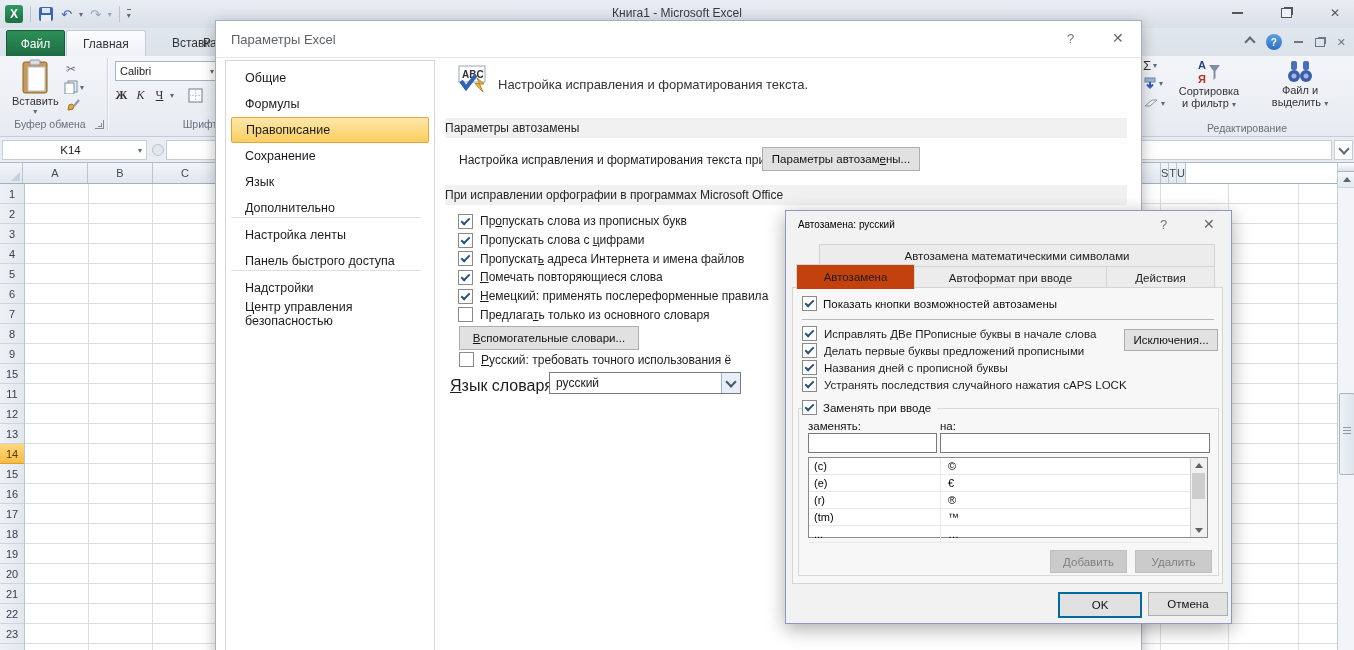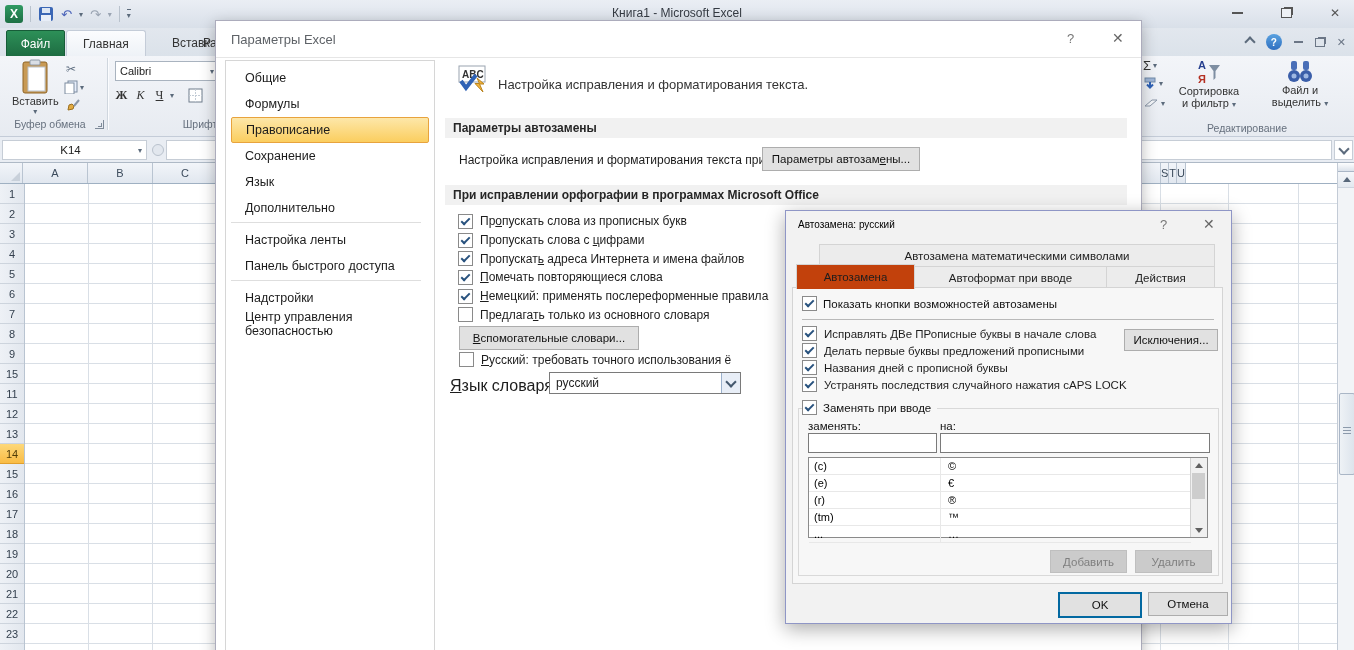--- a/index.html
+++ b/index.html
@@ -94,25 +94,25 @@
   .cbrow{display:flex;align-items:center;gap:7px;font-size:12px;color:#1d1d1d}
 
   
   .optdlg{left:215px;top:20px;width:925px;height:640px;background:#fff;border:1px solid #acacbc;
     box-shadow:0 4px 14px rgba(0,0,0,.28);z-index:10}
   .opt-title{left:15px;top:11px;font-size:13px;color:#5f6368}
   .opt-hr{left:0;top:36px;width:100%;height:1px;background:#e6e6e6}
   .sidebox{left:9px;top:39px;width:208px;bottom:-2px;border:1px solid #d6d6d6;background:#fff}
   .side-item{margin:0 5px;height:26px;display:flex;align-items:center;padding-left:14px;font-size:12.5px;color:#1c1c1c;border-radius:2px}
   .side-item.selected{background:linear-gradient(#fde7a9,#fbce5f);border:1px solid #e8a33d;height:24px}
-  .side-item.sep{margin-top:6px;position:relative}
+  .side-item.sep{margin-top:1px;position:relative}
   .side-item.sep::before{content:"";position:absolute;top:-5px;left:0;right:8px;border-top:1px solid #dedede}
   .side-pad{height:4px}
-  .opt-band{left:229px;width:682px;height:20px;background:#f1f1f1;display:flex;align-items:center;padding-left:8px;
-    font-size:12px;font-weight:bold;color:#262626;box-sizing:border-box}
+  .opt-band{left:229px;width:682px;height:20px;background:#f1f1f1;display:flex;align-items:center;
+    font-size:12px;font-weight:normal;color:#262626;box-sizing:border-box}
   .opt-check-row{height:18.7px;display:flex;align-items:center;gap:7px;font-size:12px;color:#1d1d1d}
 
   
   .acdlg{left:785px;top:210px;width:445px;height:412px;background:#f2f2f2;border:1px solid #8f96c6;
     box-shadow:0 5px 18px rgba(0,0,0,.33);z-index:20}
   .ac-title{left:12px;top:8px;font-size:10px;color:#000}
   .tabtop{left:33px;top:33px;width:394px;height:21px;background:#ececec;border:1px solid #d4d4d4;
     font-size:11.5px;color:#1d1d1d;display:flex;align-items:center;justify-content:center}
   .tab{top:55px;height:21px;background:#ececec;border:1px solid #d4d4d4;font-size:11.5px;color:#1d1d1d;
     display:flex;align-items:center;justify-content:center}

